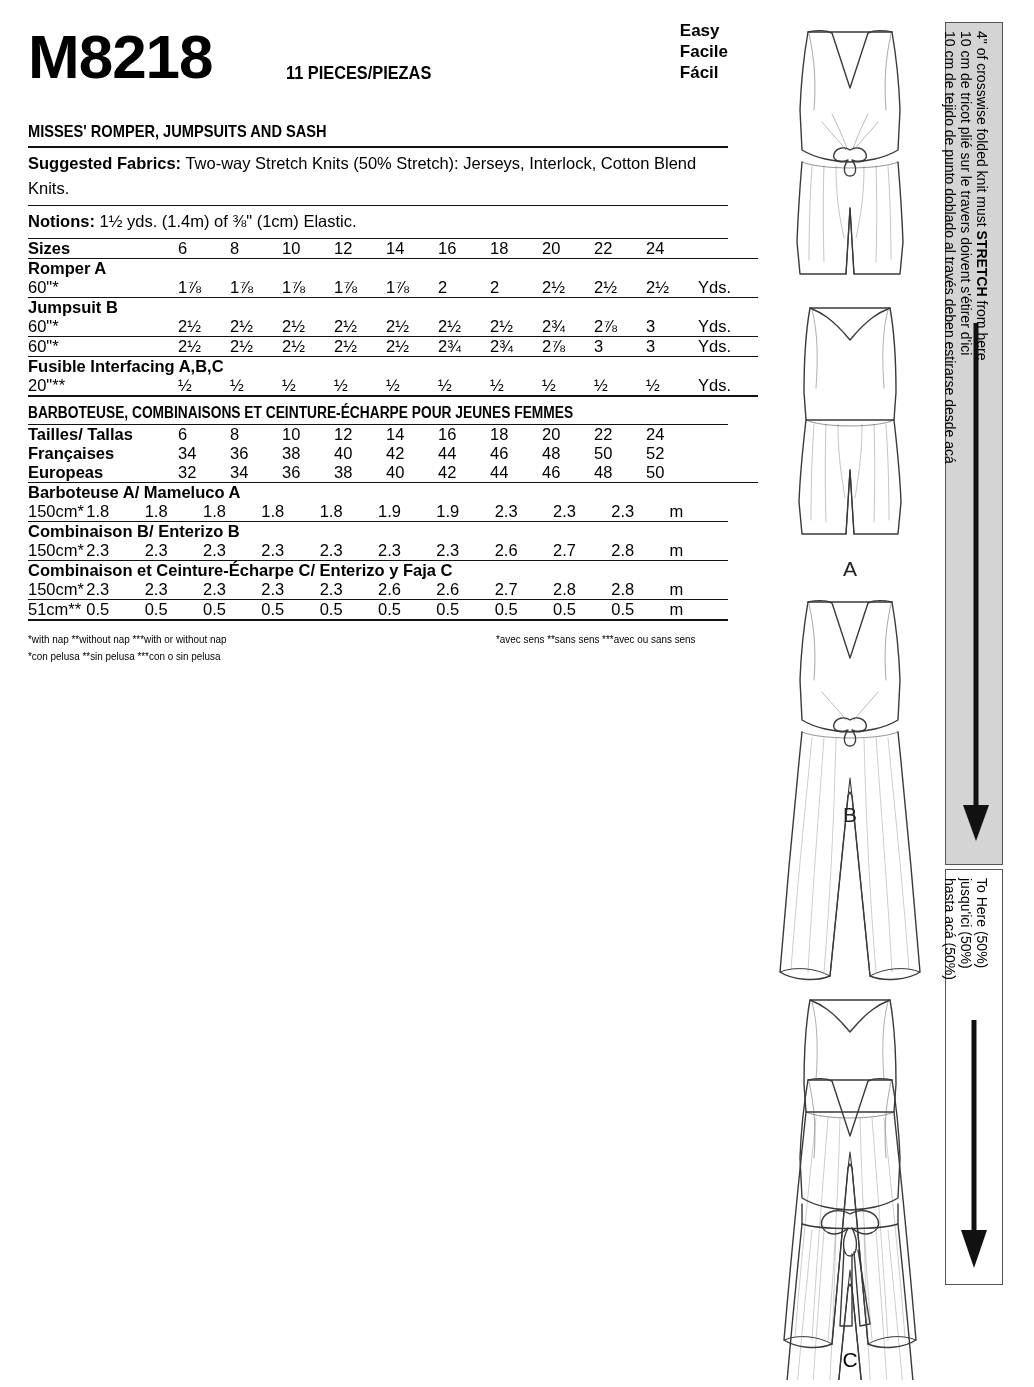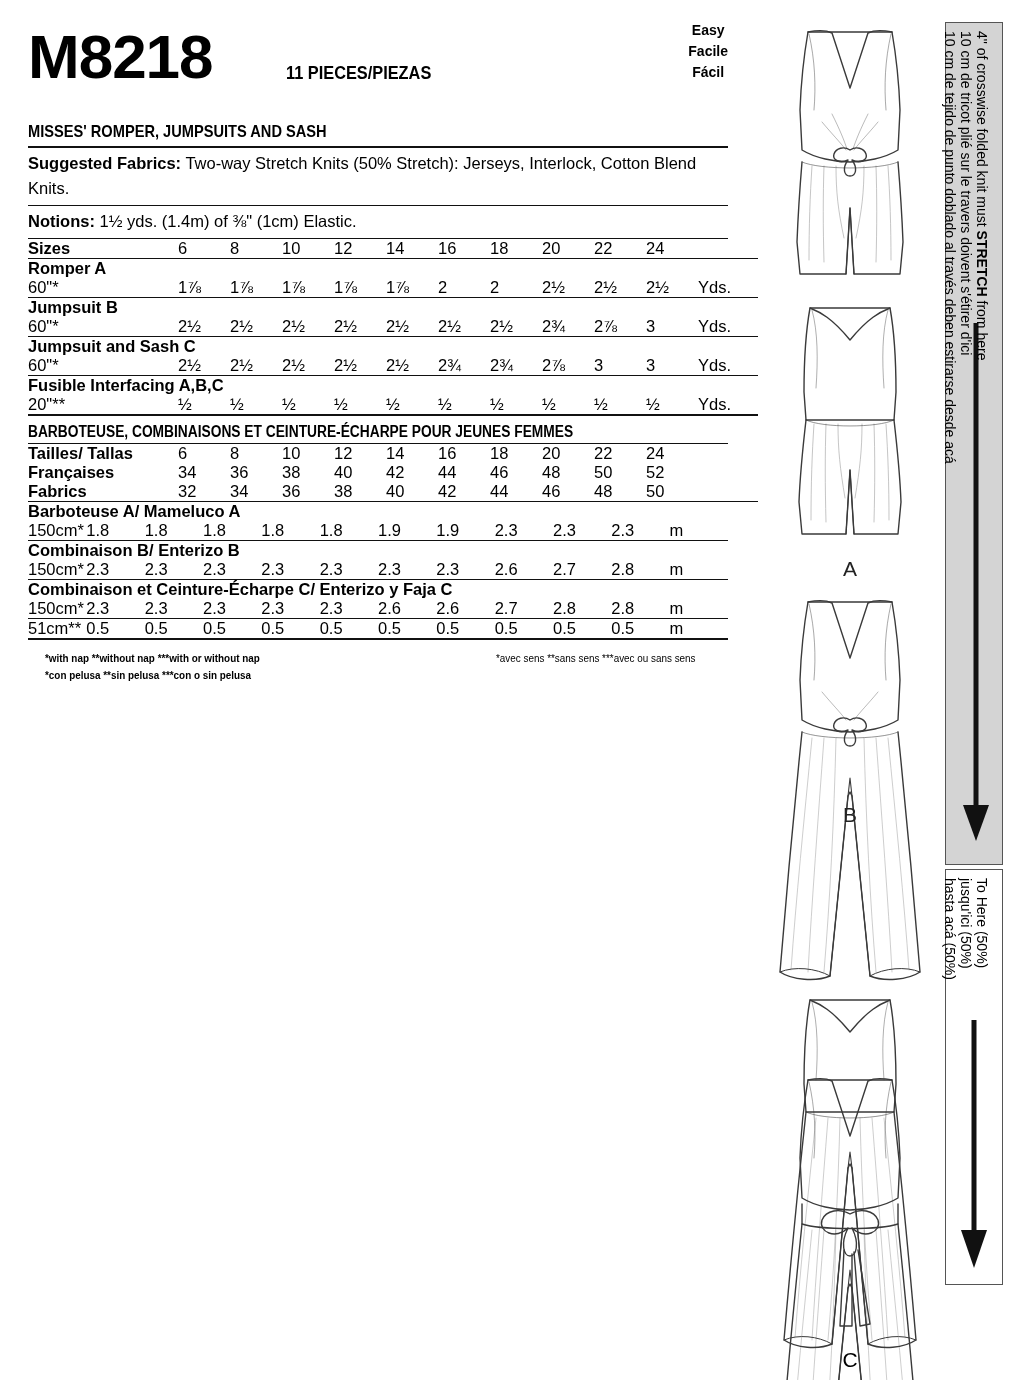--- a/index.html
+++ b/index.html
@@ -16,22 +16,22 @@
 
   #header-row{position:relative;height:92px;}
   #pattern-number{
     font-size:62px;font-weight:bold;letter-spacing:-1px;line-height:62px;
     position:absolute;left:0;top:12px;
   }
   #pieces-count{
     position:absolute;left:258px;top:48px;font-size:19px;font-weight:bold;
   }
   #difficulty{
-    position:absolute;right:0;top:6px;text-align:center;
-    font-size:14px;font-weight:bold;line-height:21px;
+    position:absolute;right:0;top:6px;text-align:left;
+    font-size:17px;font-weight:bold;line-height:21px;
   }
 
   #garment-title{
     font-size:17px;font-weight:bold;margin-top:16px;padding-bottom:4px;
   }
 
   .rule{border-top:2px solid #111;height:0;}
   .rule-thin{border-top:1.5px solid #111;height:0;}
 
   .para{font-size:16.5px;line-height:25px;padding:3px 0 4px 0;}
@@ -47,21 +47,21 @@
   .grp-title{font-weight:bold;font-size:16.5px;padding-top:5px;padding-bottom:1px;white-space:nowrap;margin-top:48px;}
   .val-row td{padding-top:2px;padding-bottom:4px;}
 
   .blockrule{border-bottom:2px solid #111;}
   .blockrule-thin{border-bottom:1.5px solid #111;}
 
   .big-head{font-weight:bold;font-size:16px;line-height:22px;padding-top:5px;}
 
   .foot{font-size:11.5px;line-height:17px;}
   #footnotes{position:relative;margin-top:6px;padding-top:4px;}
-  #fn-left{position:absolute;left:17px;top:4px;font-weight:bold;}
+  #fn-left{position:absolute;left:0;top:4px;}
   #fn-right{position:absolute;right:0;top:4px;text-align:right;}
 
   
   #illus{position:absolute;left:760px;top:10px;width:180px;height:1370px;}
   .viewlabel{font-size:21px;text-align:center;font-family:"Liberation Sans",sans-serif;}
 
   
   #gauge-top{
     position:absolute;left:945px;top:22px;width:58px;height:843px;
     background:#d4d4d4;border:1.5px solid #555;box-sizing:border-box;
@@ -151,23 +151,20 @@
         <td class="num">2½</td>
         <td class="num">2½</td>
         <td class="num">2½</td>
         <td class="num">2½</td>
         <td class="num">2¾</td>
         <td class="num">2⅞</td>
         <td class="num">3</td>
         <td class="unit">Yds.</td>
       </tr>
 
-      <tr>
-        <td colspan="12" class="grp-title">Jumpsuit and Sash C</td>
-      </tr>
       <tr class="val-row blockrule-thin">
         <td class="lbl">60"*</td>
         <td class="num">2½</td>
         <td class="num">2½</td>
         <td class="num">2½</td>
         <td class="num">2½</td>
         <td class="num">2½</td>
         <td class="num">2¾</td>
         <td class="num">2¾</td>
         <td class="num">2⅞</td>
@@ -225,21 +222,21 @@
         <td class="num">40</td>
         <td class="num">42</td>
         <td class="num">44</td>
         <td class="num">46</td>
         <td class="num">48</td>
         <td class="num">50</td>
         <td class="num">52</td>
         <td class="unit"></td>
       </tr>
       <tr class="val-row blockrule-thin">
-        <td class="lbl" style="font-weight:bold">Fabrics</td>
+        <td class="lbl" style="font-weight:bold">Europeas</td>
         <td class="num">32</td>
         <td class="num">34</td>
         <td class="num">36</td>
         <td class="num">38</td>
         <td class="num">40</td>
         <td class="num">42</td>
         <td class="num">44</td>
         <td class="num">46</td>
         <td class="num">48</td>
         <td class="num">50</td>

